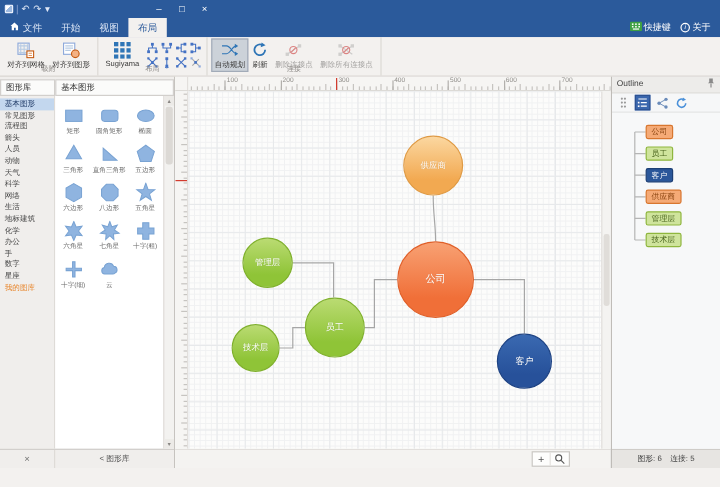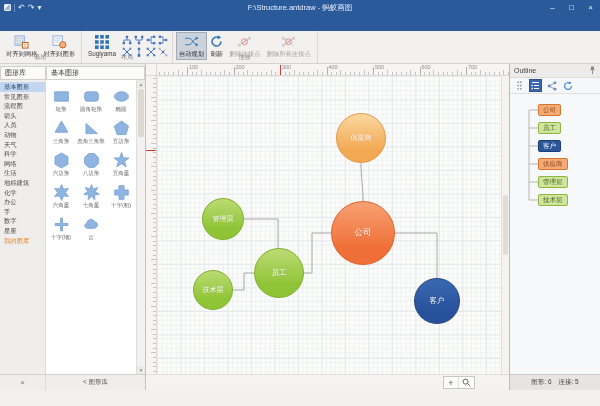--- a/index.html
+++ b/index.html
@@ -116,29 +116,66 @@
 <div id="app">
 
   <div class="titlebar">
     <div class="qat">
       <span class="app-logo"></span>
       <span class="sep"></span>
       <span class="qbtn">↶</span>
       <span class="qbtn">↷</span>
       <span class="qbtn">▾</span>
     </div>
-    <div class="win-title">F:\Structure.antdraw - 蚂蚁画图</div>
     <div class="wincontrols">
       <span class="winbtn">–</span>
       <span class="winbtn">□</span>
       <span class="winbtn close">×</span>
     </div>
   </div>
 
   <div class="tabrow">
+    <div id="tabs" style="display:flex">
+        <div class="tab">
+          <span><svg width="8" height="8" viewBox="0 0 10 10">
+              <path d="M5 1L1 4.5h1.2V9h2.4V6.4h1.8V9h2.4V4.5H9z" fill="#fff"></path>
+            </svg></span>
+          <span>文件</span>
+        </div>
+        <div class="tab">
+          <span>开始</span>
+        </div>
+        <div class="tab">
+          <span>视图</span>
+        </div>
+        <div class="tab active">
+          <span>布局</span>
+        </div>
+      </div>
+    <div class="tabrow-right">
+      <span class="tr-btn">
+        <span><svg width="10" height="8" viewBox="0 0 10 8">
+              <rect width="10" height="8" rx="1" fill="#3fa144"></rect>
+              <g fill="#fff">
+                <rect x="1.6" y="1.5" width="1.3" height="1.3"></rect>
+                <rect x="4.3" y="1.5" width="1.3" height="1.3"></rect>
+                <rect x="7" y="1.5" width="1.3" height="1.3"></rect>
+                <rect x="1.6" y="3.6" width="1.3" height="1.3"></rect>
+                <rect x="4.3" y="3.6" width="1.3" height="1.3"></rect>
+                <rect x="7" y="3.6" width="1.3" height="1.3"></rect>
+                <rect x="2.4" y="5.7" width="5.2" height="1"></rect>
+              </g>
+            </svg></span>
+        <span>快捷键</span>
+      </span>
+      <span class="tr-btn">
+        <span class="info-circle"></span>
+        <span>关于</span>
+      </span>
+    </div>
   </div>
 
   <div class="ribbon" id="ribbon">
       <div class="rgroup">
         <div class="rbtn">
           <div class="ricon">
             <svg width="15" height="14" viewBox="0 0 16 15">
               <path d="M2 3.5h8M2 6.5h8M2 9.5h8M3.5 2v9M6.5 2v9M9.5 2v9" stroke="#b8cce4" fill="none"></path>
               <rect x="1" y="1" width="10" height="10" fill="none" stroke="#8eaadb"></rect>
               <rect x="9" y="8" width="6" height="6" fill="#fff" stroke="#c55a11"></rect>

